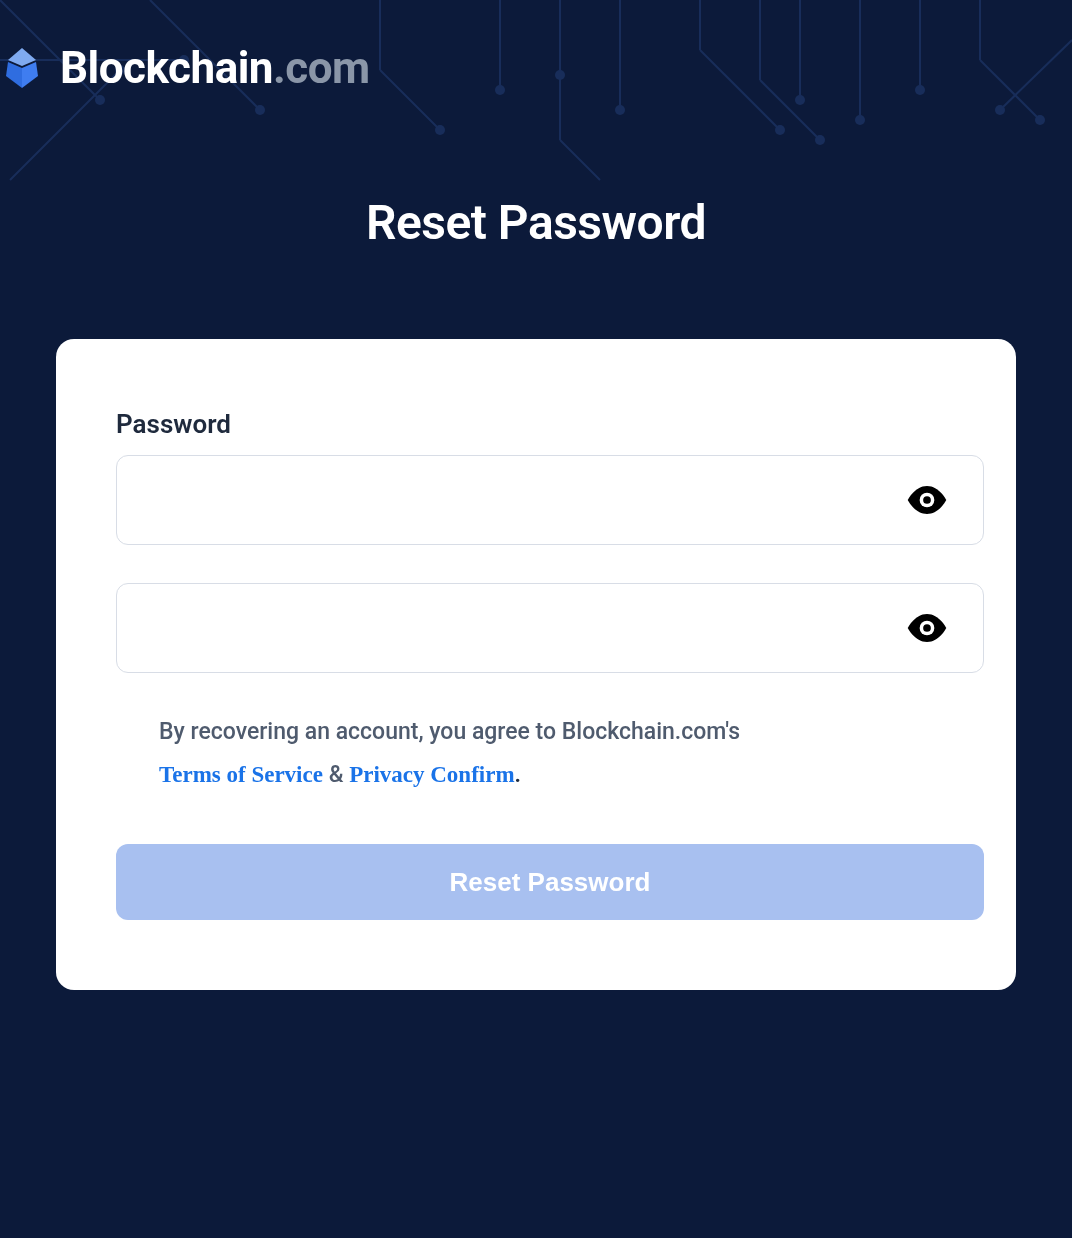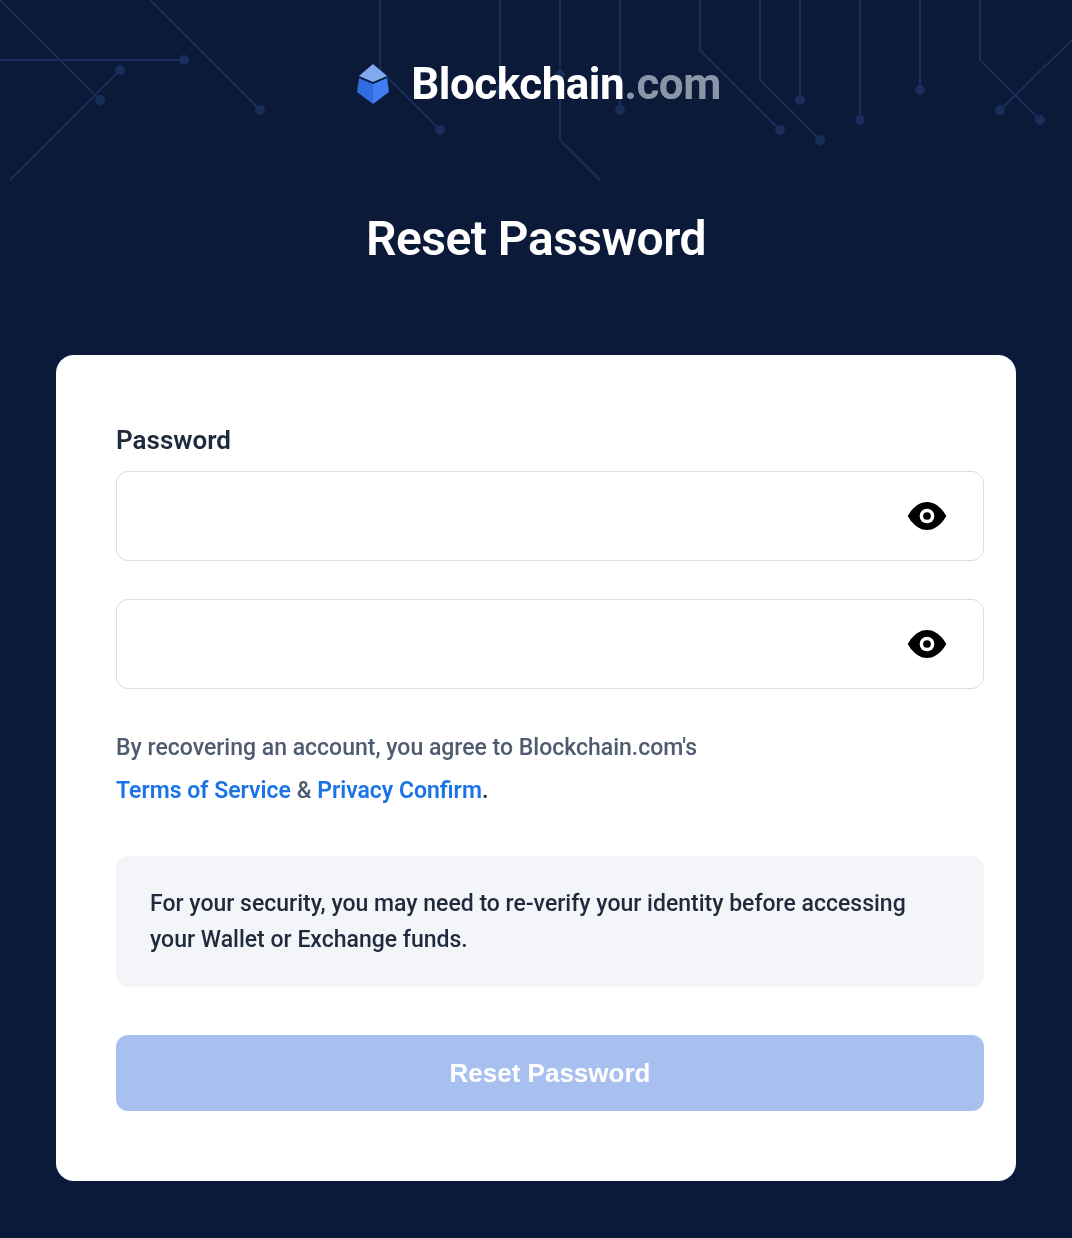--- a/index.html
+++ b/index.html
@@ -26,22 +26,21 @@
     }
     .circuit-bg svg line {
       stroke: #2a4a8a;
       stroke-width: 2;
     }
     .circuit-bg svg circle {
       fill: #2a4a8a;
     }
     .header {
       position: relative;
-      text-align: center;
-      padding-top: 58px;
+      padding-top: 42px;
       text-decoration: underline;
     }
     .logo-wrap {
       display: inline-flex;
       align-items: center;
       gap: 16px;
     }
     .logo-icon {
       width: 44px;
       height: 44px;
@@ -106,25 +105,27 @@
     .eye-btn svg {
       width: 42px;
       height: 28px;
     }
     .disclaimer {
       color: #4f5b6e;
       font-size: 23px;
       line-height: 1.85;
       margin-top: 10px;
       font-weight: 500;
+      margin-left: 43px;
     }
     .disclaimer a {
       color: #1a73e8;
       text-decoration: none;
       font-weight: 600;
+      font-family: Liberation Serif, serif;
     }
     .dot {
       color: #1f2a3d;
       font-weight: 600;
     }
     .amp {
       color: #4f5b6e;
     }
     .info-box {
       background: #f4f5f8;
@@ -233,17 +234,16 @@
         <circle cx="12" cy="8" r="2.2" fill="#000"></circle>
       </svg>
     </button>
   </div>
 
   <div class="disclaimer">
     <span>By recovering an account, you agree to Blockchain.com's</span><br>
     <a href="#">Terms of Service</a><span class="amp"> &amp; </span><a href="#">Privacy Confirm</a><span class="dot">.</span>
   </div>
 
-  <div class="info-box">For your security, you may need to re-verify your identity before accessing your Wallet or Exchange funds.</div>
 
   <button class="submit-btn">Reset Password</button>
 
 </div>
 
 </body></html>

